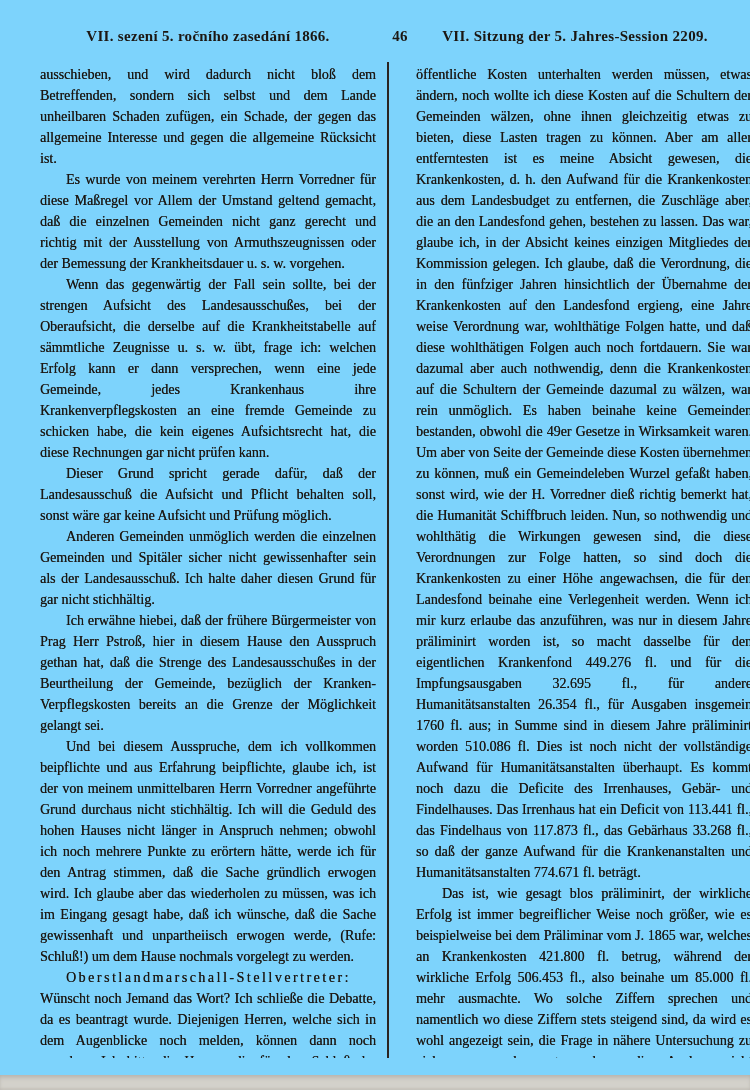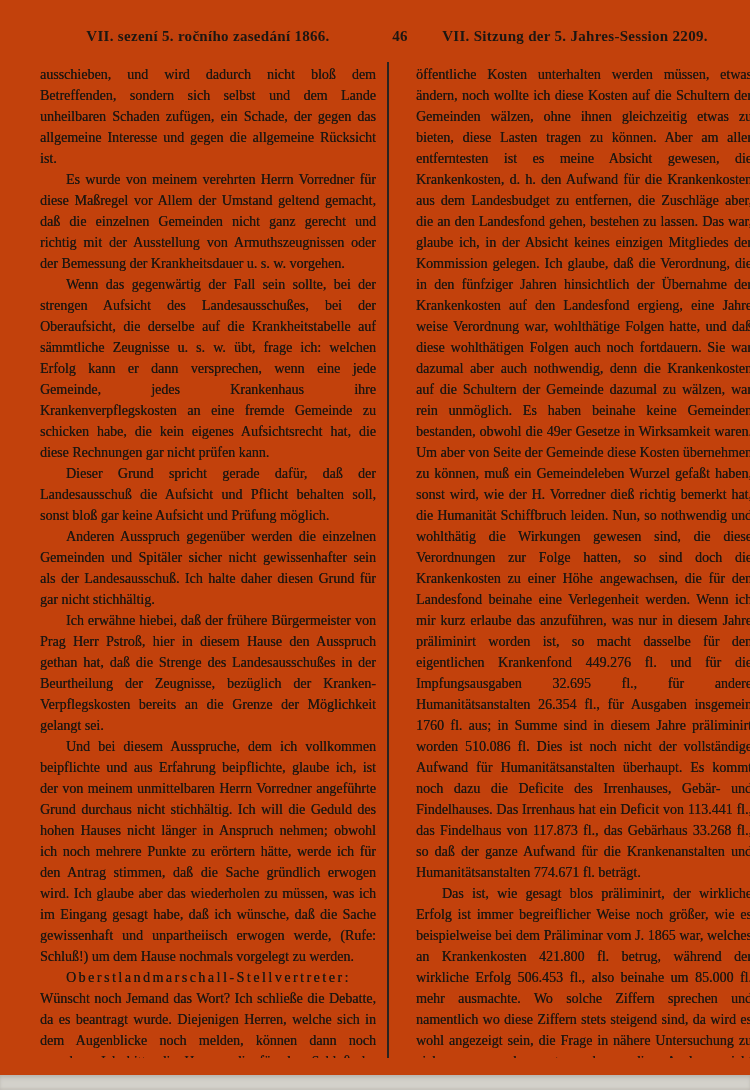--- a/index.html
+++ b/index.html
@@ -5,21 +5,21 @@
   html, body { margin: 0; padding: 0; }
   body {
     width: 750px; height: 1090px;
     background: #efede8;
     font-family: "Liberation Serif", serif;
     overflow: hidden;
   }
   .page {
     position: relative;
     width: 750px; height: 1090px;
-    background: #c2410c;
+    background: #7dd3fc;
     color: #1c1712;
   }
   .header {
     position: absolute;
     top: 28px; left: 40px; right: 24px;
     display: grid;
     grid-template-columns: 336px 48px auto;
     align-items: baseline;
     font-size: 15px;
     font-weight: bold;
@@ -70,23 +70,23 @@
     <div class="h-num">46</div>
     <div class="h-right">VII. Sitzung der 5. Jahres-Session 2209.</div>
   </div>
 
   <div class="divider"></div>
 
   <div class="col col-left">
       <p class="">ausschieben, und wird dadurch nicht bloß dem Betreffenden, sondern sich selbst und dem Lande unheilbaren Schaden zufügen, ein Schade, der gegen das allgemeine Interesse und gegen die allgemeine Rücksicht ist.</p>
       <p class="indent">Es wurde von meinem verehrten Herrn Vorredner für diese Maßregel vor Allem der Umstand geltend gemacht, daß die einzelnen Gemeinden nicht ganz gerecht und richtig mit der Ausstellung von Armuthszeugnissen oder der Bemessung der Krankheitsdauer u. s. w. vorgehen.</p>
       <p class="indent">Wenn das gegenwärtig der Fall sein sollte, bei der strengen Aufsicht des Landesausschußes, bei der Oberaufsicht, die derselbe auf die Krankheitstabelle auf sämmtliche Zeugnisse u. s. w. übt, frage ich: welchen Erfolg kann er dann versprechen, wenn eine jede Gemeinde, jedes Krankenhaus ihre Krankenverpflegskosten an eine fremde Gemeinde zu schicken habe, die kein eigenes Aufsichtsrecht hat, die diese Rechnungen gar nicht prüfen kann.</p>
-      <p class="indent">Dieser Grund spricht gerade dafür, daß der Landesausschuß die Aufsicht und Pflicht behalten soll, sonst bloß gar keine Aufsicht und Prüfung möglich.</p>
-      <p class="indent">Anderen Ausspruch gegenüber werden die einzelnen Gemeinden und Spitäler sicher nicht gewissenhafter sein als der Landesausschuß. Ich halte daher diesen Grund für gar nicht stichhältig.</p>
-      <p class="indent">Ich erwähne hiebei, daß der frühere Bürgermeister von Prag Herr Pstroß, hier in diesem Hause den Ausspruch gethan hat, daß die Strenge des Landesausschußes in der Beurtheilung der Zeugnisse, bezüglich der Kranken-Verpflegskosten bereits an die Grenze der Möglichkeit gelangt sei.</p>
+      <p class="indent">Dieser Grund spricht gerade dafür, daß der Landesausschuß die Aufsicht und Pflicht behalten soll, sonst wäre gar keine Aufsicht und Prüfung möglich.</p>
+      <p class="indent">Anderen Gemeinden unmöglich werden die einzelnen Gemeinden und Spitäler sicher nicht gewissenhafter sein als der Landesausschuß. Ich halte daher diesen Grund für gar nicht stichhältig.</p>
+      <p class="indent">Ich erwähne hiebei, daß der frühere Bürgermeister von Prag Herr Pstroß, hier in diesem Hause den Ausspruch gethan hat, daß die Strenge des Landesausschußes in der Beurtheilung der Gemeinde, bezüglich der Kranken-Verpflegskosten bereits an die Grenze der Möglichkeit gelangt sei.</p>
       <p class="indent">Und bei diesem Ausspruche, dem ich vollkommen beipflichte und aus Erfahrung beipflichte, glaube ich, ist der von meinem unmittelbaren Herrn Vorredner angeführte Grund durchaus nicht stichhältig. Ich will die Geduld des hohen Hauses nicht länger in Anspruch nehmen; obwohl ich noch mehrere Punkte zu erörtern hätte, werde ich für den Antrag stimmen, daß die Sache gründlich erwogen wird. Ich glaube aber das wiederholen zu müssen, was ich im Eingang gesagt habe, daß ich wünsche, daß die Sache gewissenhaft und unpartheiisch erwogen werde, (Rufe: Schluß!) um dem Hause nochmals vorgelegt zu werden.</p>
       <p class="indent"><span class="speaker">Oberstlandmarschall-Stellvertreter:</span> Wünscht noch Jemand das Wort? Ich schließe die Debatte, da es beantragt wurde. Diejenigen Herren, welche sich in dem Augenblicke noch melden, können dann noch sprechen. Ich bitte die Herren, die für den Schluß der Debatte sind, die Hand aufzuheben. Der Antrag ist angenommen. Es haben sich gemeldet: Dr. Hüber, H. Wolfrum und Rector magnificus. Hr. Wolfrum hat sich zuerst gemeldet.</p>
     </div>
 
   <div class="col col-right">
       <p class="">öffentliche Kosten unterhalten werden müssen, etwas ändern, noch wollte ich diese Kosten auf die Schultern der Gemeinden wälzen, ohne ihnen gleichzeitig etwas zu bieten, diese Lasten tragen zu können. Aber am aller entferntesten ist es meine Absicht gewesen, die Krankenkosten, d. h. den Aufwand für die Krankenkosten aus dem Landesbudget zu entfernen, die Zuschläge aber, die an den Landesfond gehen, bestehen zu lassen. Das war, glaube ich, in der Absicht keines einzigen Mitgliedes der Kommission gelegen. Ich glaube, daß die Verordnung, die in den fünfziger Jahren hinsichtlich der Übernahme der Krankenkosten auf den Landesfond ergieng, eine Jahre weise Verordnung war, wohlthätige Folgen hatte, und daß diese wohlthätigen Folgen auch noch fortdauern. Sie war dazumal aber auch nothwendig, denn die Krankenkosten auf die Schultern der Gemeinde dazumal zu wälzen, war rein unmöglich. Es haben beinahe keine Gemeinden bestanden, obwohl die 49er Gesetze in Wirksamkeit waren. Um aber von Seite der Gemeinde diese Kosten übernehmen zu können, muß ein Gemeindeleben Wurzel gefaßt haben, sonst wird, wie der H. Vorredner dieß richtig bemerkt hat, die Humanität Schiffbruch leiden. Nun, so nothwendig und wohlthätig die Wirkungen gewesen sind, die diese Verordnungen zur Folge hatten, so sind doch die Krankenkosten zu einer Höhe angewachsen, die für den Landesfond beinahe eine Verlegenheit werden. Wenn ich mir kurz erlaube das anzuführen, was nur in diesem Jahre präliminirt worden ist, so macht dasselbe für den eigentlichen Krankenfond 449.276 fl. und für die Impfungsausgaben 32.695 fl., für andere Humanitätsanstalten 26.354 fl., für Ausgaben insgemein 1760 fl. aus; in Summe sind in diesem Jahre präliminirt worden 510.086 fl. Dies ist noch nicht der vollständige Aufwand für Humanitätsanstalten überhaupt. Es kommt noch dazu die Deficite des Irrenhauses, Gebär- und Findelhauses. Das Irrenhaus hat ein Deficit von 113.441 fl., das Findelhaus von 117.873 fl., das Gebärhaus 33.268 fl., so daß der ganze Aufwand für die Krankenanstalten und Humanitätsanstalten 774.671 fl. beträgt.</p>
       <p class="indent">Das ist, wie gesagt blos präliminirt, der wirkliche Erfolg ist immer begreiflicher Weise noch größer, wie es beispielweise bei dem Präliminar vom J. 1865 war, welches an Krankenkosten 421.800 fl. betrug, während der wirkliche Erfolg 506.453 fl., also beinahe um 85.000 fl. mehr ausmachte. Wo solche Ziffern sprechen und namentlich wo diese Ziffern stets steigend sind, da wird es wohl angezeigt sein, die Frage in nähere Untersuchung zu ziehen, um zu sehen erstens, ob man diese Auslagen nicht auf eine andere Weise billiger hereinbringen kann oder ob man diesen Aufwand nicht von Jemand anderem leisten lassen kann. Ich glaube, wie der Herr Abgeordnete Dr. Rieger meint mit seinem Antrage: diesen Aufwand aus dem Landesfonde zu entfernen, d. h. blos die Ausgaben, nicht den Auf-</p>
     </div>
 
   <div class="scan-edge"></div>

